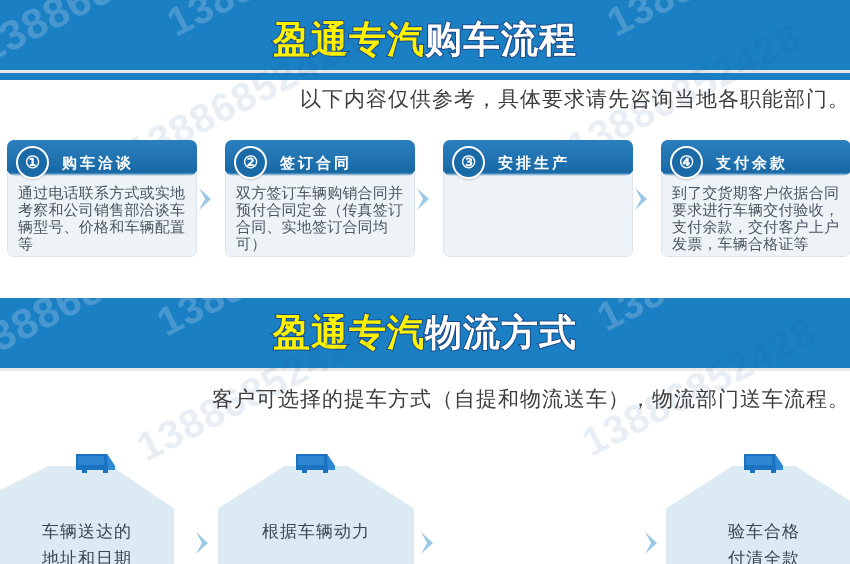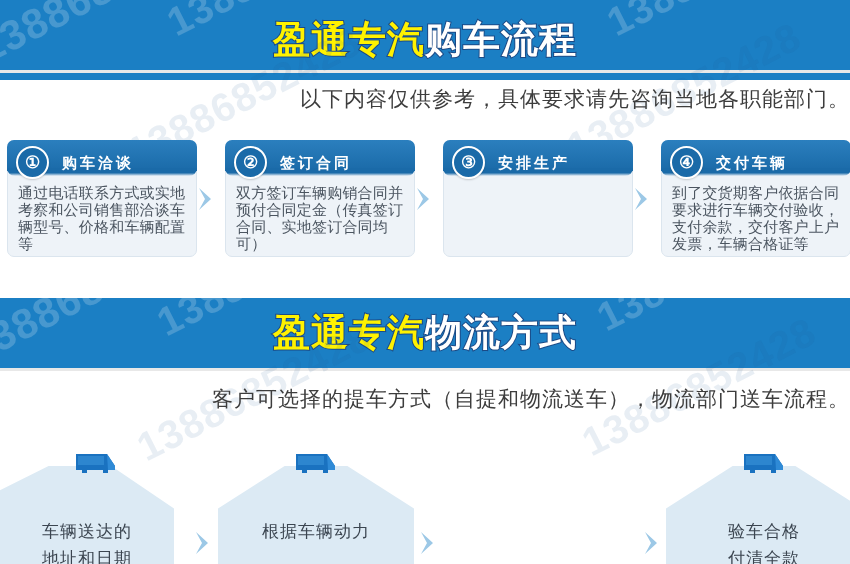--- a/index.html
+++ b/index.html
@@ -205,21 +205,21 @@
     <div class="arrow" style="left:632px; top:46px;">
       <svg viewBox="0 0 20 26">
           <path d="M3 2 L15 13 L3 24 L9 13 Z" fill="currentColor"></path>
         </svg>
     </div>
 
     <div class="step" style="left:661px;">
       <div class="sbody"></div>
       <div class="shead"></div>
       <div class="snum">④</div>
-      <div class="stitle">交付车辆</div>
+      <div class="stitle">支付余款</div>
       <div class="stext">到了交货期客户依据合同要求进行车辆交付验收，支付余款，交付客户上户发票，车辆合格证等</div>
     </div>
 
   </div>
 
   <div class="banner banner2">
     <div class="btitle">
       <span class="brand">盈通专汽</span><span class="rest">物流方式</span>
     </div>
   </div>

